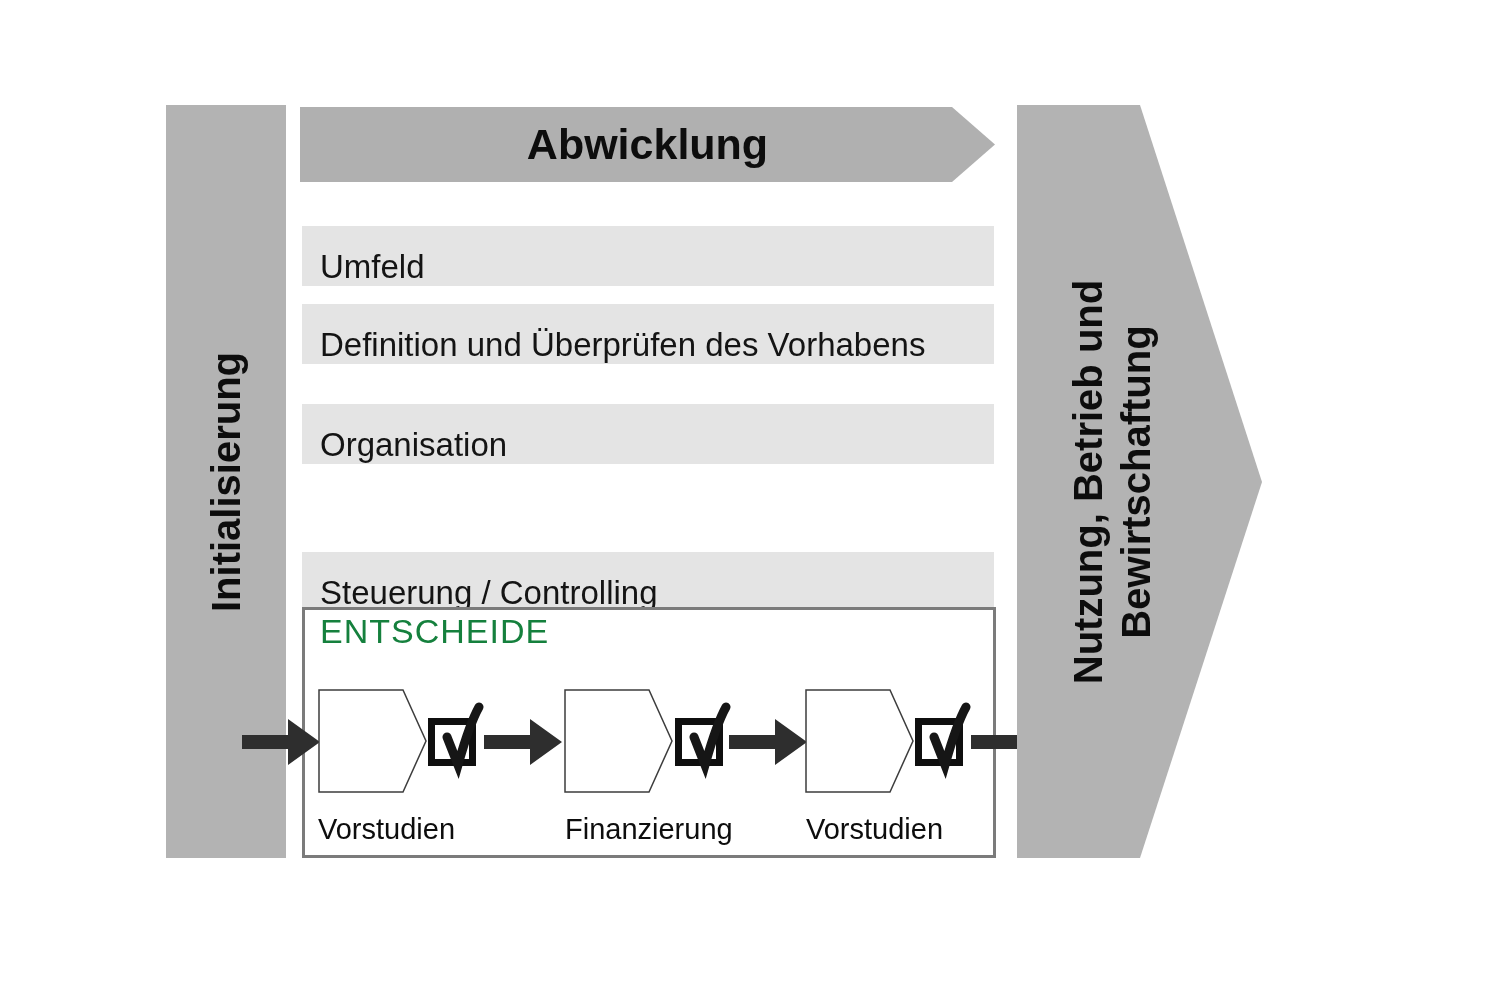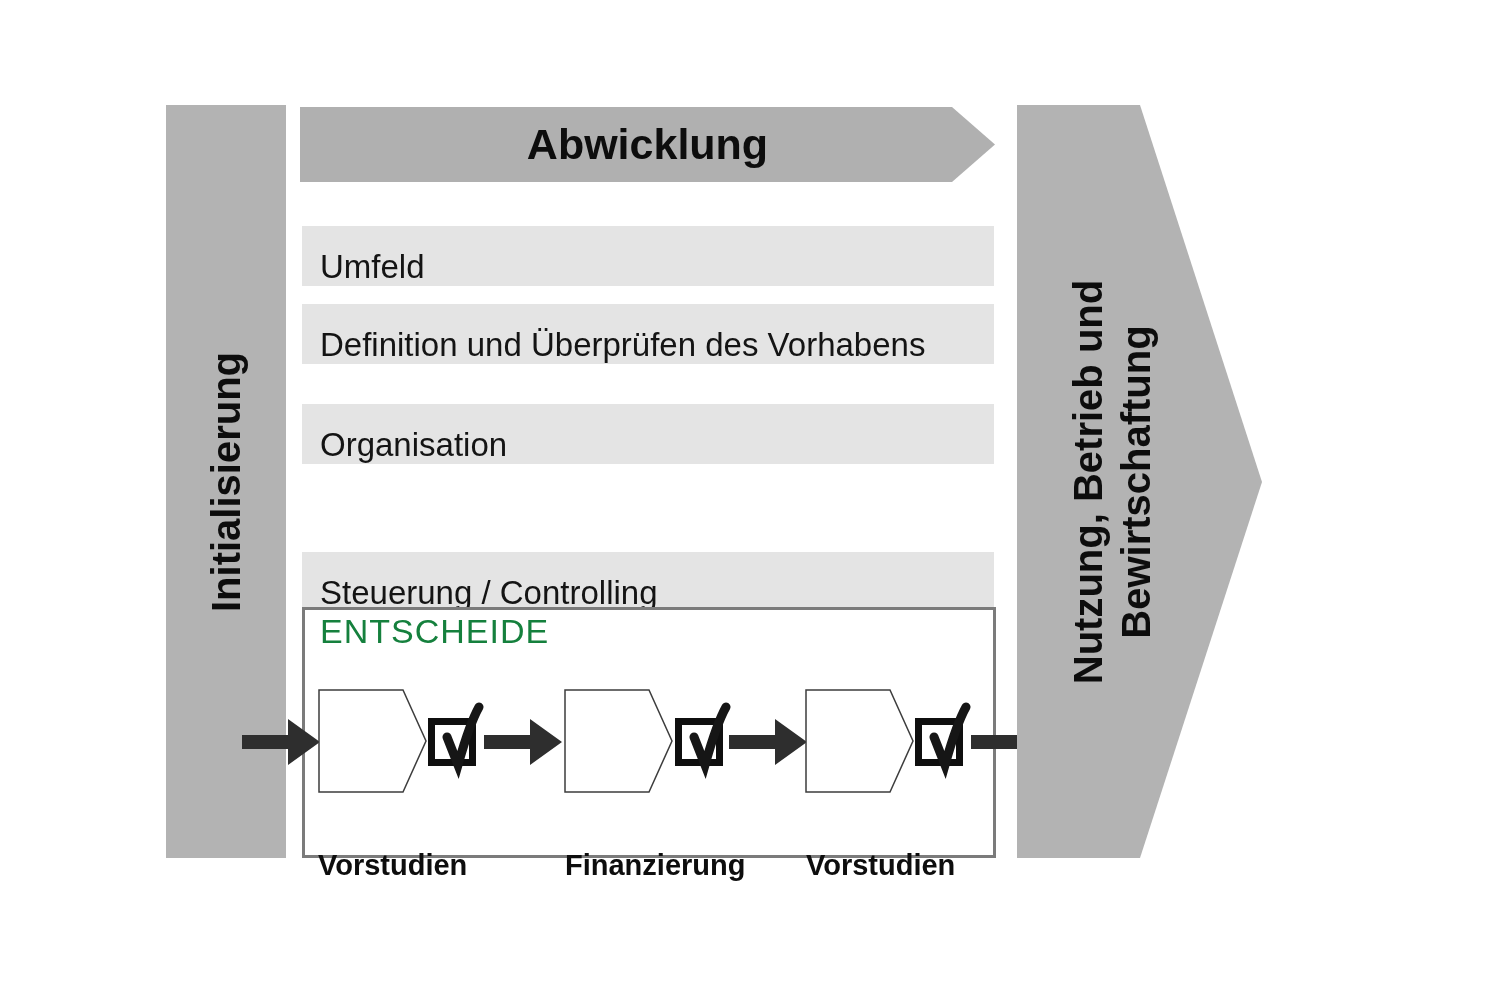--- a/index.html
+++ b/index.html
@@ -44,21 +44,21 @@
   .pent1{left:318px}.pent2{left:564px}.pent3{left:805px}
   .cbx{
     position:absolute;top:718px;width:48px;height:48px;box-sizing:border-box;
     border:7px solid #0f0f0f;background:#ffffff;
   }
   .cbx1{left:428px}.cbx2{left:675px}.cbx3{left:915px}
   .tick{position:absolute;left:-10px;top:-34px;width:70px;height:90px;overflow:visible;}
   .darrow{position:absolute;top:717px;width:78px;height:50px;}
   .da1{left:242px}.da2{left:484px}.da3{left:729px}.da4{left:971px}
   .phase-label{
-    position:absolute;top:813px;font-weight:bold;font-size:29px;color:#0d0d0d;margin-top:36px;
+    position:absolute;top:813px;font-weight:normal;font-size:29px;color:#0d0d0d;
   }
   .pl1{left:318px}.pl2{left:565px}.pl3{left:806px}
   
   .right-arrow-svg{position:absolute;left:1017px;top:105px;width:246px;height:753px;}
   .right-arrow-labelwrap{
     position:absolute;left:1017px;top:105px;width:190px;height:753px;
     display:flex;align-items:center;justify-content:center;pointer-events:none;
   }
 </style>
 </head>

